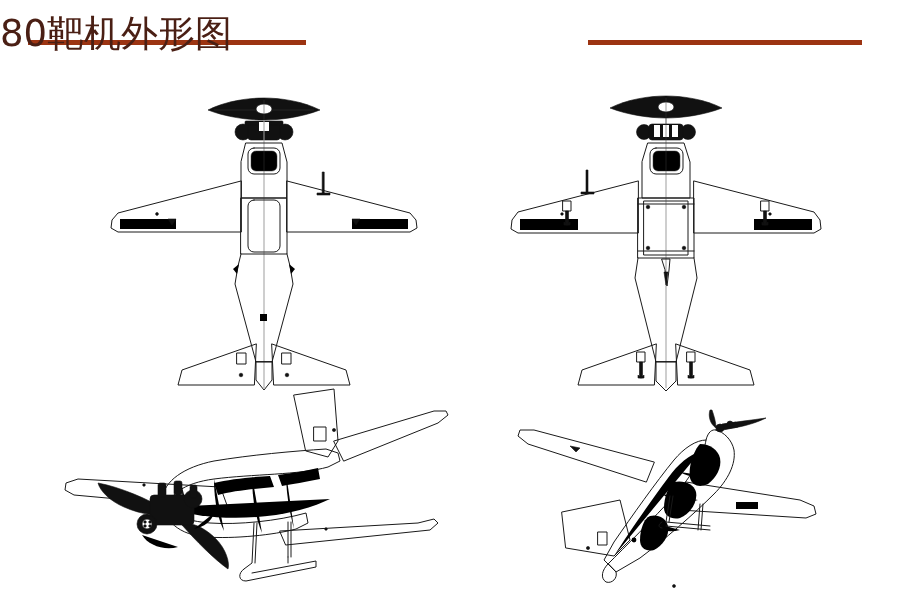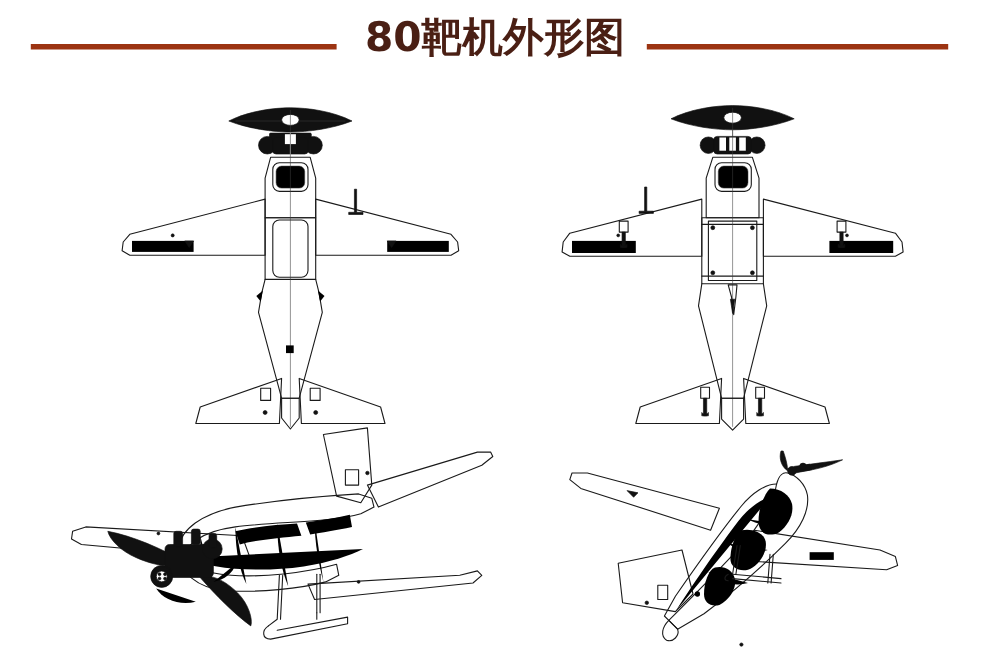--- a/index.html
+++ b/index.html
@@ -30,24 +30,23 @@
     background: #9C3412;
   }
   #rule-left  { left: 28px;  width: 278px; }
   #rule-right { left: 588px; width: 274px; }
 
   #page-title {
     position: absolute;
     left: 0;
     top: 12px;
     width: 900px;
-    text-align: center;
     font-size: 37px;
     line-height: 44px;
-    font-weight: bold;
+    font-weight: normal;
     color: #4A1F14;
     letter-spacing: 0px;
     font-family: "DejaVu Sans", "Liberation Sans", sans-serif;
     white-space: nowrap;
   }
 
   
   #plate {
     position: absolute;
     left: 0;

